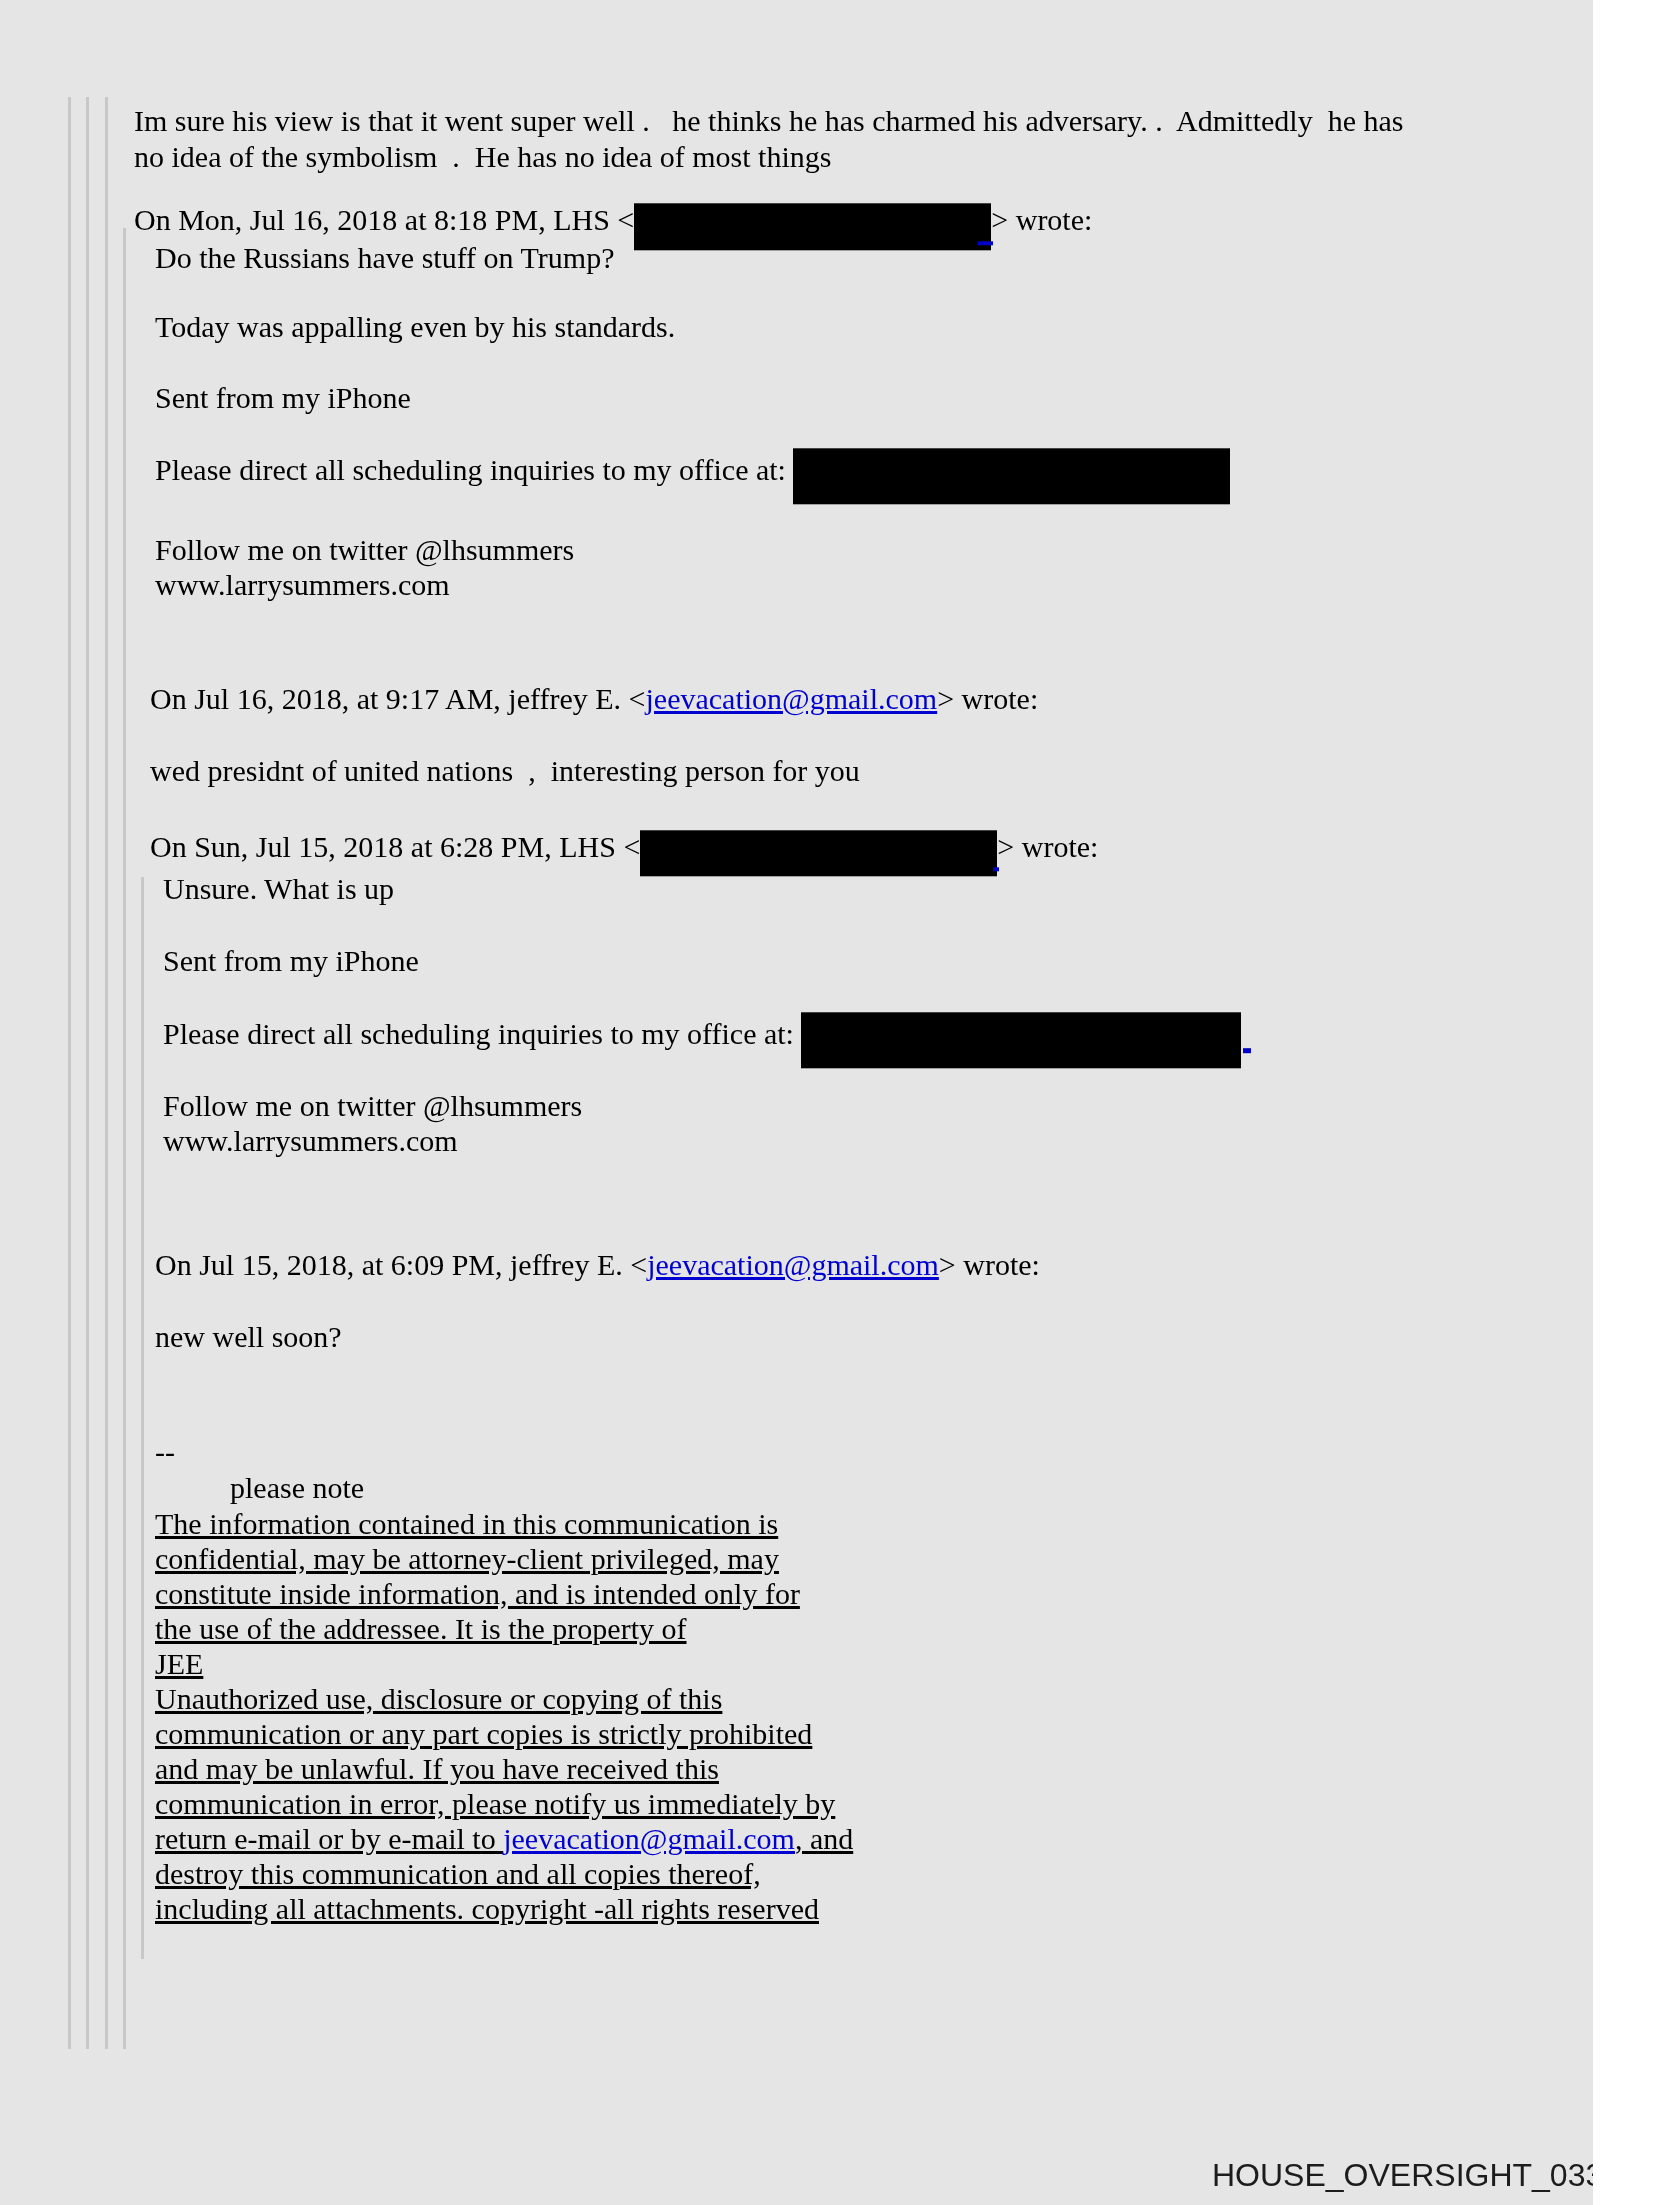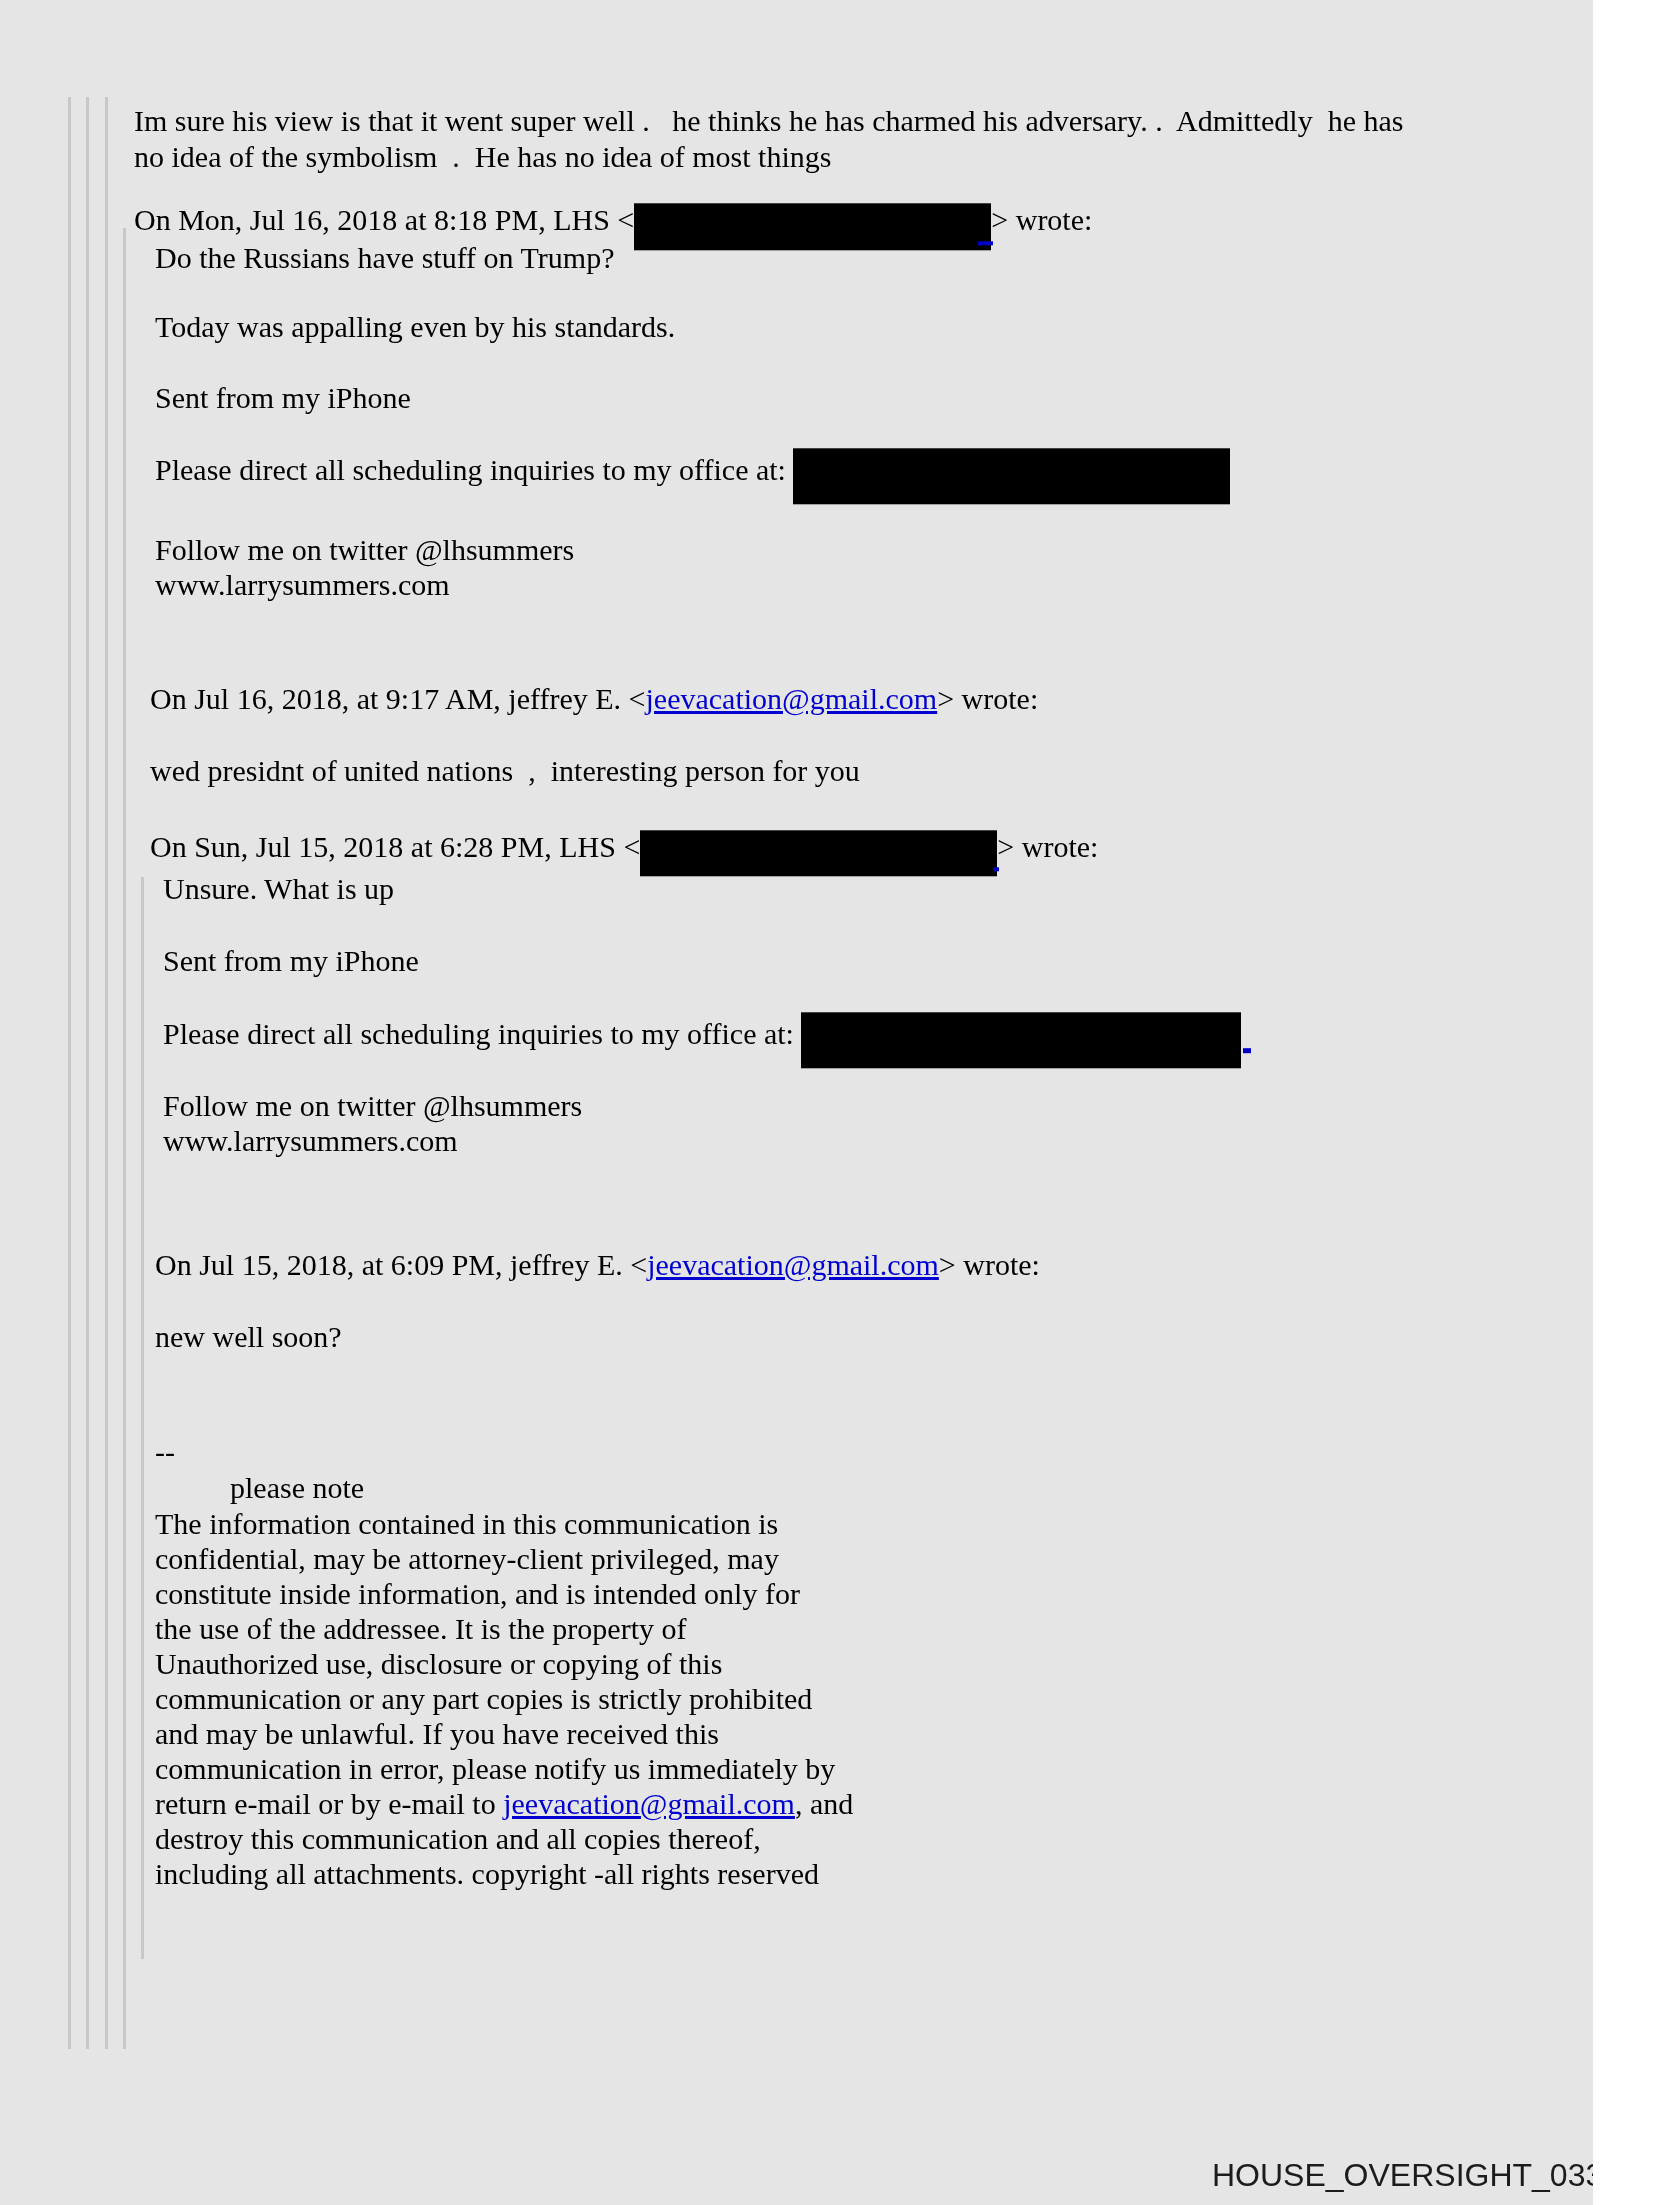--- a/index.html
+++ b/index.html
@@ -49,25 +49,26 @@
   <div class="tline" style="left:163px;top:1088px;">Follow me on twitter @lhsummers</div>
   <div class="tline" style="left:163px;top:1123px;">www.larrysummers.com</div>
 
   <div class="tline" style="left:155px;top:1247px;"><span>On Jul 15, 2018, at 6:09 PM, jeffrey E. &lt;</span><span class="link">jeevacation@gmail.com</span><span>&gt; wrote:</span></div>
 
   <div class="tline" style="left:155px;top:1319px;">new well soon?</div>
 
   <div class="tline" style="left:155px;top:1434px;">--</div>
   <div class="tline" style="left:230px;top:1470px;">please note</div>
 
-  <div style="position:absolute;left:155px;top:1506px;">
+  <div style="position:absolute;left:155px;top:1506px;text-decoration:underline;">
     <div class="disc-line">The information contained in this communication is</div>
     <div class="disc-line">confidential, may be attorney-client privileged, may</div>
     <div class="disc-line">constitute inside information, and is intended only for</div>
     <div class="disc-line">the use of the addressee. It is the property of</div>
+    <div class="disc-line">JEE</div>
     <div class="disc-line">Unauthorized use, disclosure or copying of this</div>
     <div class="disc-line">communication or any part copies is strictly prohibited</div>
     <div class="disc-line">and may be unlawful. If you have received this</div>
     <div class="disc-line">communication in error, please notify us immediately by</div>
     <div class="disc-line"><span>return e-mail or by e-mail to </span><span class="link">jeevacation@gmail.com</span><span>, and</span></div>
     <div class="disc-line">destroy this communication and all copies thereof,</div>
     <div class="disc-line">including all attachments. copyright -all rights reserved</div>
   </div>
 
   <div class="footer" style="left:1212px;top:2157px;">HOUSE_OVERSIGHT_033104</div>

